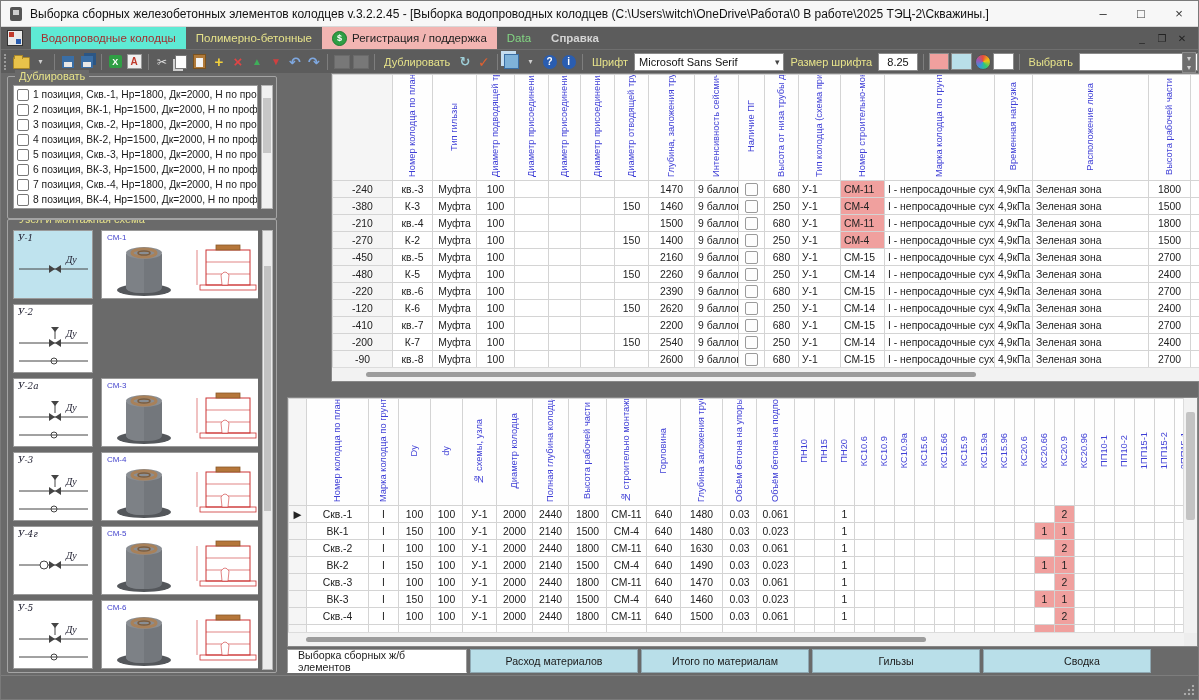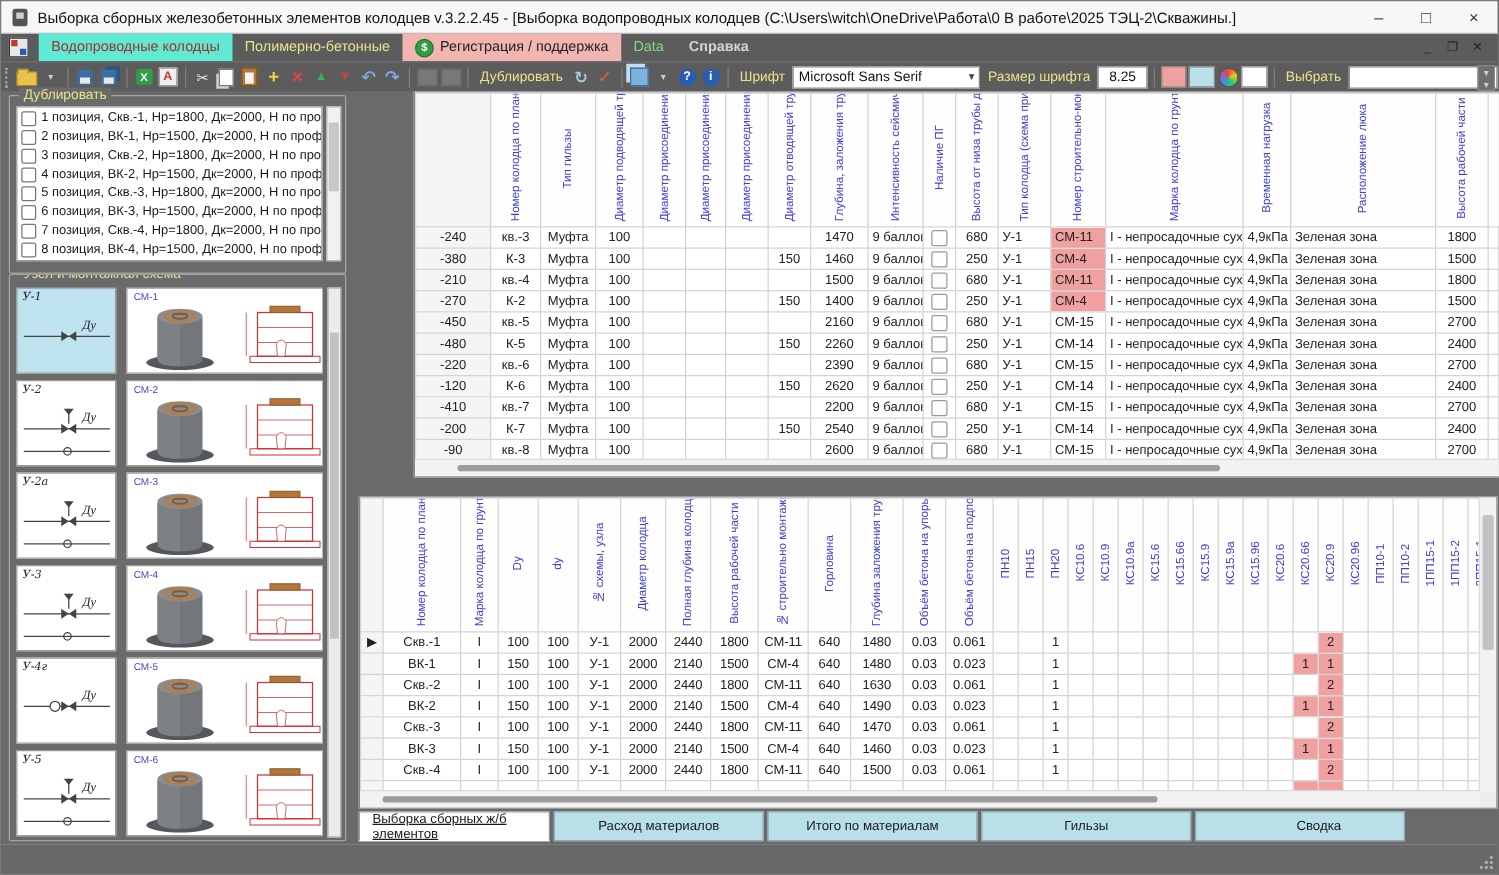--- a/index.html
+++ b/index.html
@@ -316,38 +316,20 @@
   <line x1="5" y1="24" x2="74" y2="24" stroke="#444" stroke-width="1"></line>
   <path d="M35 20 l6 4 l-6 4 z" fill="#444"></path>
                 <path d="M47 20 l-6 4 l6 4 z" fill="#444"></path>
   <line x1="41" y1="8" x2="41" y2="20" stroke="#444"></line>
                 <path d="M37 8 h8 l-4 5 z" fill="#444"></path>
                 <line x1="5" y1="42" x2="74" y2="42" stroke="#444"></line>
                 <circle cx="40" cy="42" r="3" fill="none" stroke="#444"></circle>
 
   <text x="52" y="18" font-size="10" font-style="italic" fill="#223" font-family="serif">Ду</text>
               </svg>
-            </div>
-            <div class="cm-card">
-              <span class="cm-label">СМ-2</span>
-              <svg viewBox="0 0 166 58" width="166" height="58" style="position:absolute;left:0;top:10px;">
-  <ellipse cx="42" cy="49" rx="27" ry="6" fill="#54575b"></ellipse>
-  <path d="M24 13 L24 46 Q24 52 42 52 Q60 52 60 46 L60 13 Z" fill="#73777c"></path>
-  <path d="M24 13 L24 46 Q24 52 42 52 L42 8 Z" fill="#7d8186"></path>
-  <ellipse cx="42" cy="12" rx="18" ry="6" fill="#8a8e93"></ellipse>
-  <ellipse cx="42" cy="12" rx="12" ry="4" fill="none" stroke="#a8815a" stroke-width="3"></ellipse>
-  <ellipse cx="42" cy="12" rx="6" ry="2" fill="none" stroke="#7c5c3c" stroke-width="1.5"></ellipse>
-  <rect x="104" y="9" width="44" height="35" fill="none" stroke="#c33" stroke-width="1"></rect>
-  <line x1="104" y1="21" x2="148" y2="21" stroke="#c33" stroke-width="0.6"></line>
-  <line x1="104" y1="33" x2="148" y2="33" stroke="#c33" stroke-width="0.6"></line>
-  <rect x="114" y="4" width="24" height="5" fill="#b5763a" stroke="#8a5a2a" stroke-width="0.8"></rect>
-  <rect x="98" y="44" width="56" height="5" fill="none" stroke="#c33" stroke-width="0.8"></rect>
-  <line x1="95" y1="9" x2="95" y2="44" stroke="#c33" stroke-width="0.6"></line>
-  <path d="M119 34 q4 -6 8 0 l-1 10 h-6 z" fill="#fff" stroke="#c33" stroke-width="0.6"></path>
-</svg>
             </div>
           </div>
           <div class="schema-row" style="top: 148px;">
             <div class="node-card">
               <span class="node-label">У-2а</span>
               <svg viewBox="0 0 80 50" width="80" height="50" style="position:absolute;left:0;top:14px;">
   <line x1="5" y1="24" x2="74" y2="24" stroke="#444" stroke-width="1"></line>
   <path d="M35 20 l6 4 l-6 4 z" fill="#444"></path>
                 <path d="M47 20 l-6 4 l6 4 z" fill="#444"></path>
   <line x1="41" y1="8" x2="41" y2="20" stroke="#444"></line>
@@ -1141,21 +1123,21 @@
         <div class="vscroll">
           <div class="thumb" style="top:6%;height:46%"></div>
         </div>
         <div class="hscroll">
           <div class="thumb" style="left:18px;width:620px"></div>
         </div>
         <div class="scroll-corner"></div>
       </div>
 
     <div class="tabstrip" id="tabstrip">
-        <div class="tab active" style="width: 153px; text-decoration: underline;">
+        <div class="tab active" style="width: 180px;">
           <span>Выборка сборных ж/б элементов</span>
         </div>
         <div class="tab" style="width: 168px;">
           <span>Расход материалов</span>
         </div>
         <div class="tab" style="width: 168px;">
           <span>Итого по материалам</span>
         </div>
         <div class="tab" style="width: 168px;">
           <span>Гильзы</span>

